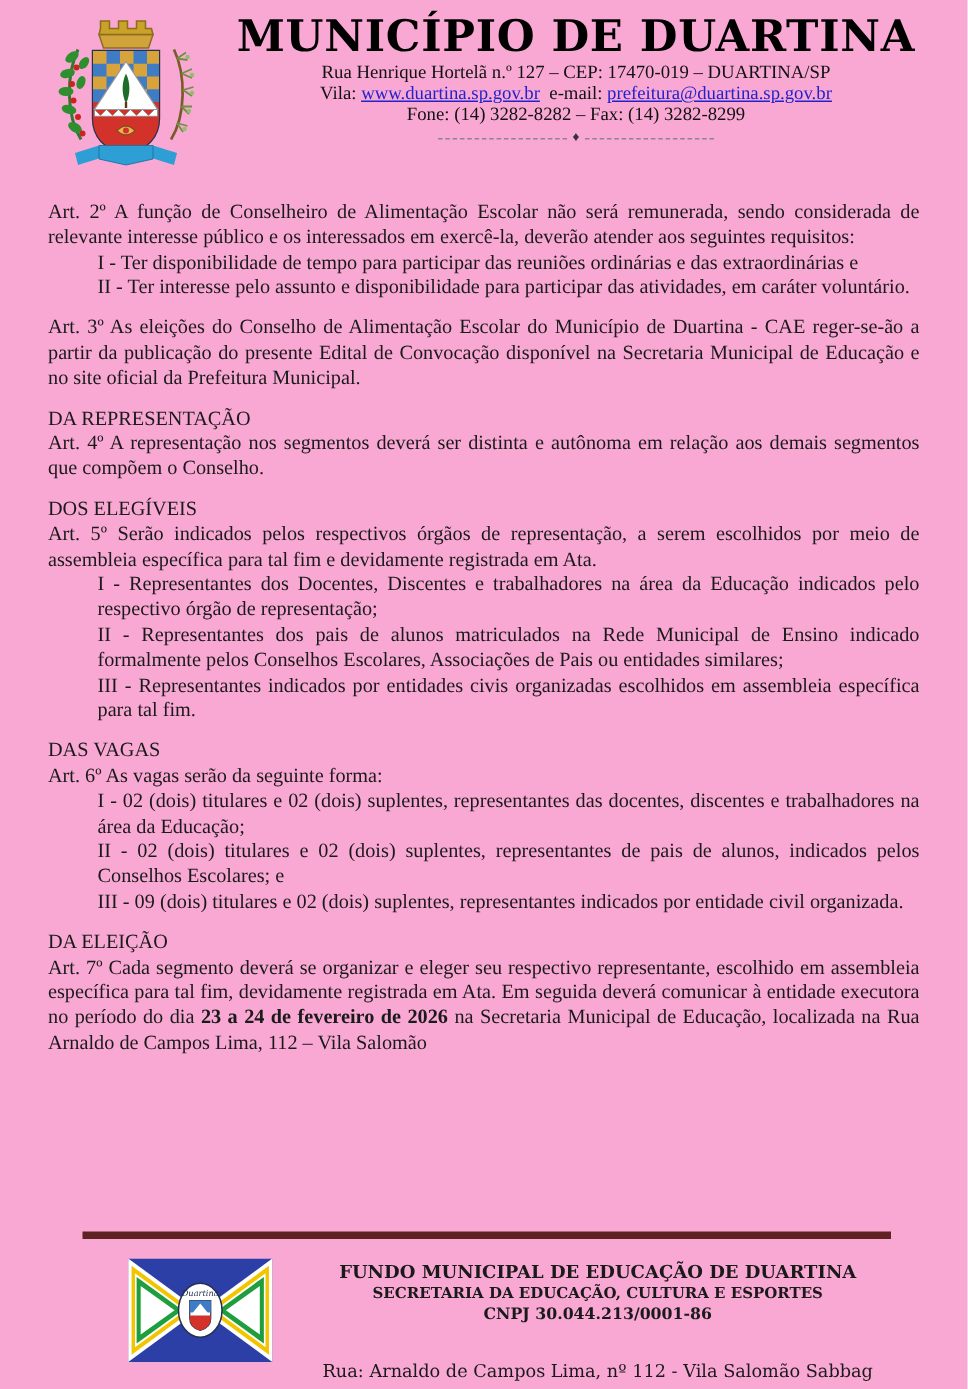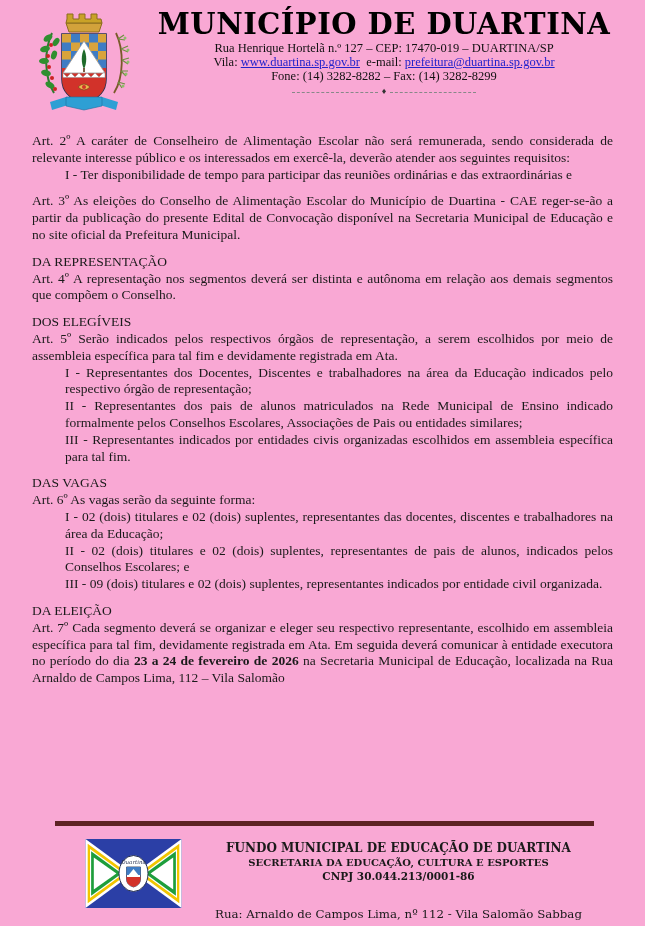--- a/index.html
+++ b/index.html
@@ -203,22 +203,23 @@
       <div class="hdr-line">Fone: (14) 3282-8282 – Fax: (14) 3282-8299</div>
       <div class="hdr-divider">
         <span class="dash-seg"></span>
         <span>♦</span>
         <span class="dash-seg"></span>
       </div>
     </div>
   </div>
 
   <div class="doc-body">
-      <div class="blk paragraph"><span>Art. 2º A caráter de Conselheiro de Alimentação Escolar não será remunerada, sendo considerada de relevante interesse público e os interessados em exercê-la, deverão atender aos seguintes requisitos:</span></div>
+      <div class="blk paragraph"><span>Art. 2º A função de Conselheiro de Alimentação Escolar não será remunerada, sendo considerada de relevante interesse público e os interessados em exercê-la, deverão atender aos seguintes requisitos:</span></div>
       <div class="blk item"><span>I - Ter disponibilidade de tempo para participar das reuniões ordinárias e das extraordinárias e</span></div>
+      <div class="blk item"><span>II - Ter interesse pelo assunto e disponibilidade para participar das atividades, em caráter voluntário.</span></div>
       <div class="blk spacer"></div>
       <div class="blk paragraph"><span>Art. 3º As eleições do Conselho de Alimentação Escolar do Município de Duartina - CAE reger-se-ão a partir da publicação do presente Edital de Convocação disponível na Secretaria Municipal de Educação e no site oficial da Prefeitura Municipal.</span></div>
       <div class="blk spacer"></div>
       <div class="blk heading"><span>DA REPRESENTAÇÃO</span></div>
       <div class="blk paragraph"><span>Art. 4º A representação nos segmentos deverá ser distinta e autônoma em relação aos demais segmentos que compõem o Conselho.</span></div>
       <div class="blk spacer"></div>
       <div class="blk heading"><span>DOS ELEGÍVEIS</span></div>
       <div class="blk paragraph"><span>Art. 5º Serão indicados pelos respectivos órgãos de representação, a serem escolhidos por meio de assembleia específica para tal fim e devidamente registrada em Ata.</span></div>
       <div class="blk item"><span>I - Representantes dos Docentes, Discentes e trabalhadores na área da Educação indicados pelo respectivo órgão de representação;</span></div>
       <div class="blk item"><span>II - Representantes dos pais de alunos matriculados na Rede Municipal de Ensino indicado formalmente pelos Conselhos Escolares, Associações de Pais ou entidades similares;</span></div>

